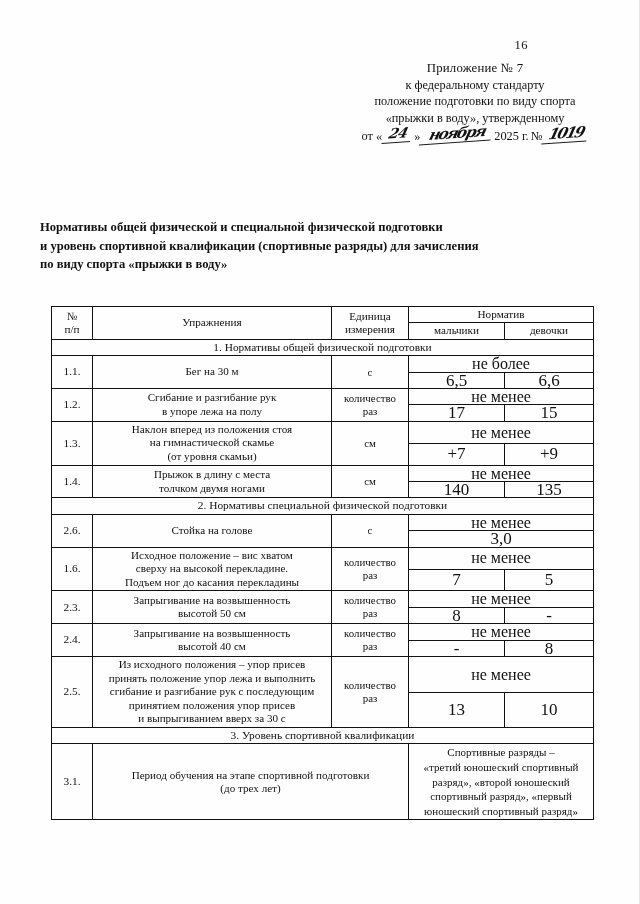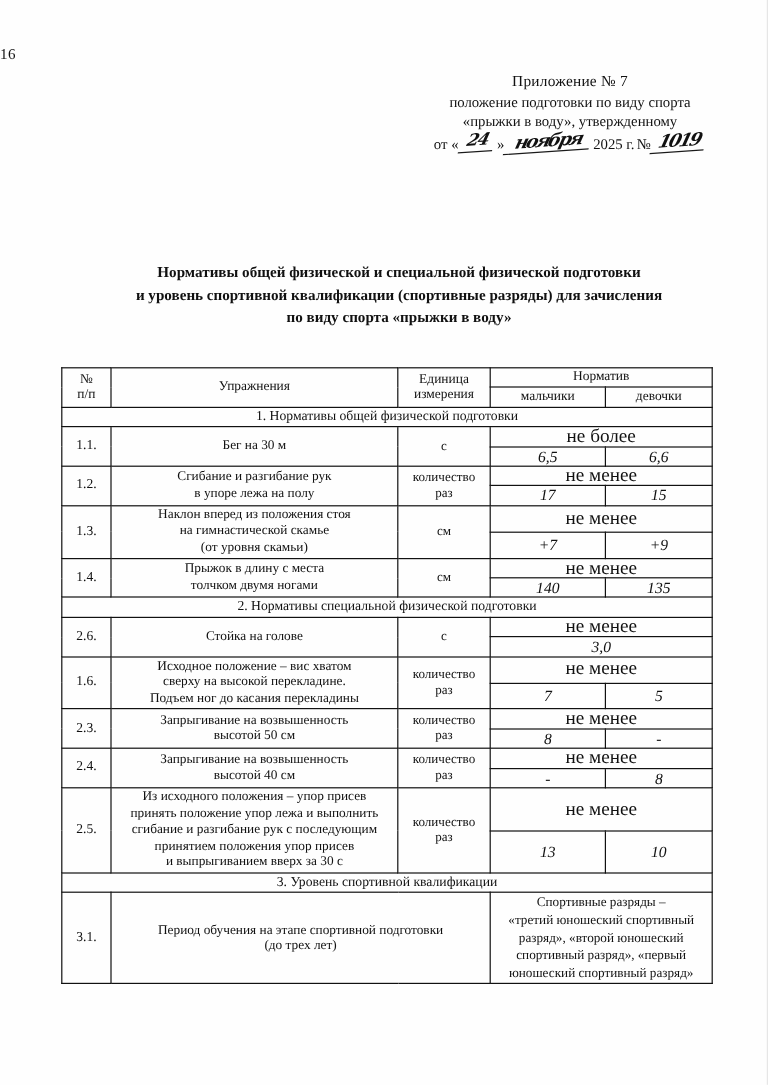--- a/index.html
+++ b/index.html
@@ -24,21 +24,21 @@
     box-sizing: border-box;
     border-right: 1px solid #e6e6e6;
   }
 
   
   .page-number {
     position: absolute;
     left: 0;
     top: 38px;
     width: 528px;
-    text-align: left;
+    text-align: right;
     font-size: 12.5px;
     letter-spacing: .5px;
   }
 
   
   .appendix-block {
     position: absolute;
     left: 330px;
     top: 60px;
     width: 290px;
@@ -68,24 +68,23 @@
     top: -2px;
   }
   .hand.day { font-size: 14px; width: 28px; text-align: center; }
   .hand.month { font-size: 15px; width: 70px; text-align: center; letter-spacing: -2px; }
   .hand.num { font-size: 15px; width: 44px; text-align: center; letter-spacing: -2px; }
   .ul { border-bottom: 1px solid #1a1a1a; }
 
   
   .doc-title {
     position: absolute;
-    left: 60px;
+    left: 40px;
     top: 218px;
     width: 545px;
-    text-align: center;
     font-weight: bold;
     font-size: 12.6px;
     line-height: 18.5px;
   }
   .doc-title span { display: block; white-space: nowrap; }
 
   
   .tbl-wrap {
     position: absolute;
     left: 51px;
@@ -112,37 +111,38 @@
     font-size: 11.4px;
     padding: 2px 2px 3px;
   }
   td.exer { font-size: 11.1px; line-height: 13.6px; }
   td.unit { font-size: 10.9px; line-height: 13.2px; }
   td.lvl  { font-size: 11.1px; }
   td.span-note {
     font-size: 16px;
     padding: 1px 0 2px;
   }
-  td.val { font-size: 13px; font-style: italic; }
+  td.val { font-size: 17px; }
   td.ranks {
     font-size: 11px;
     line-height: 14.6px;
     padding: 3px 4px 4px;
   }
   .nowrap { white-space: nowrap; }
 </style>
 </head>
 <body>
 
 <div class="page">
 
   <div class="page-number">16</div>
 
   <div class="appendix-block">
     <span class="ln first">Приложение № 7</span>
+    <span class="ln">к федеральному стандарту</span>
     <span class="ln">положение подготовки по виду спорта</span>
     <span class="ln">«прыжки в воду», утвержденному</span>
     <div class="date-line">
       <span>от «</span>
       <span class="hand day ul">24</span>
       <span>»</span>
       <span class="hand month ul">ноября</span>
       <span>2025 г.</span>
       <span>№</span>
       <span class="hand num ul">1019</span>

